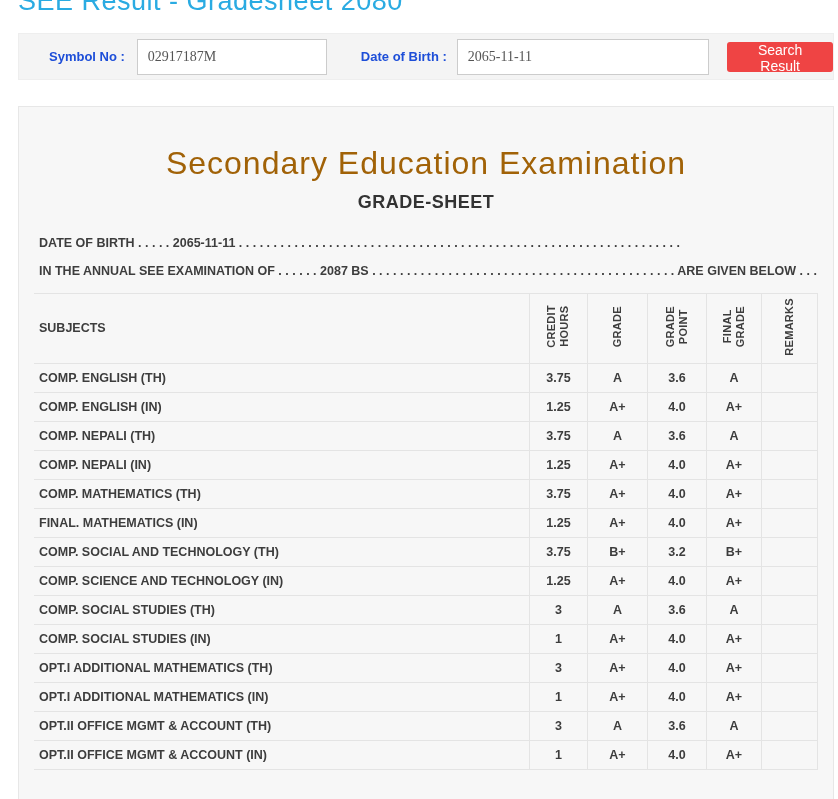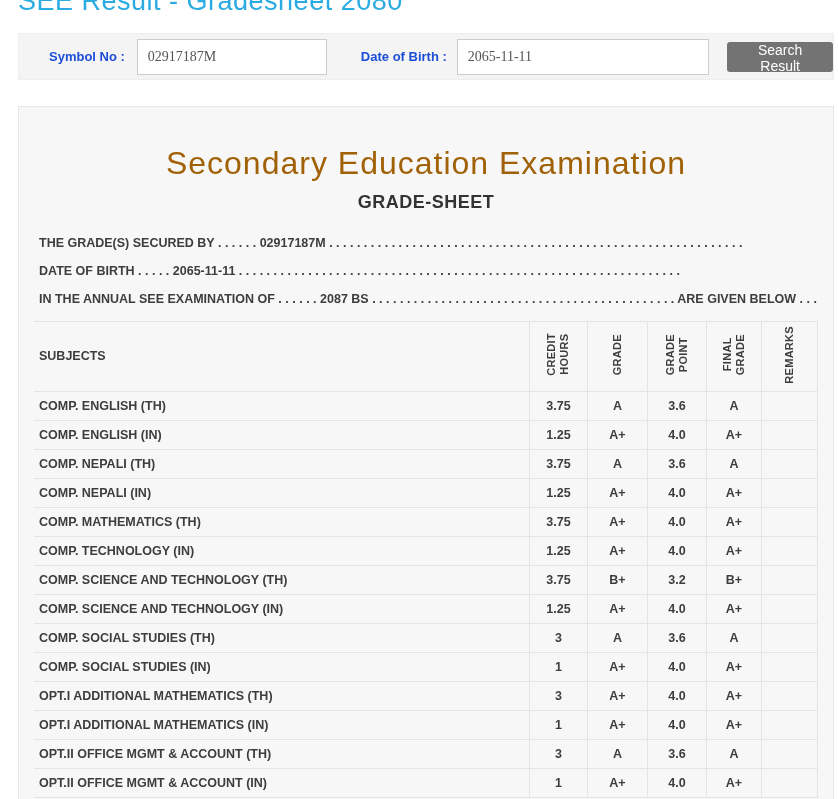--- a/index.html
+++ b/index.html
@@ -49,21 +49,21 @@
     color:#555555;
     padding:0 10px;
     outline:none;
   }
   .inp-symbol { width:190px; margin-left:12px; }
   .inp-dob    { width:276px; margin-left:10px; }
   .search-btn {
     margin-left:18px;
     height:30px;
     padding:0 13px;
-    background:#737373;
+    background:#ef4444;
     color:#ffffff;
     border:none;
     border-radius:3px;
     font-family:"Liberation Sans", sans-serif;
     font-size:14px;
     cursor:pointer;
   }
   
   .panel {
     margin:26px 0 0 18px;
@@ -151,21 +151,20 @@
   <label class="lbl-dob">Date of Birth :</label>
   <input class="inp-dob" type="text" value="2065-11-11" style="">
   <button class="search-btn">Search Result</button>
 </div>
 
 <div class="panel">
   <div class="sheet-heading">Secondary Education Examination</div>
   <div class="sheet-subheading">GRADE-SHEET</div>
 
   <div class="info-lines">
-    <div class="info-line">THE GRADE(S) SECURED BY . . . . . . 02917187M . . . . . . . . . . . . . . . . . . . . . . . . . . . . . . . . . . . . . . . . . . . . . . . . . . . . . . . . . . . .</div>
     <div class="info-line">DATE OF BIRTH . . . . . 2065-11-11 . . . . . . . . . . . . . . . . . . . . . . . . . . . . . . . . . . . . . . . . . . . . . . . . . . . . . . . . . . . . . . . .</div>
     <div class="info-line">IN THE ANNUAL SEE EXAMINATION OF . . . . . . 2087 BS . . . . . . . . . . . . . . . . . . . . . . . . . . . . . . . . . . . . . . . . . . . . ARE GIVEN BELOW . . .</div>
   </div>
 
   <table class="grades">
     <colgroup>
       <col class="c-subj">
         <col class="c-ch">
         <col class="c-gr">
         <col class="c-gp">
@@ -220,29 +219,29 @@
         </tr>
         <tr>
           <td class="subject">COMP. MATHEMATICS (TH)</td>
           <td class="num">3.75</td>
           <td class="num">A+</td>
           <td class="num">4.0</td>
           <td class="num">A+</td>
           <td class="num"></td>
         </tr>
         <tr>
-          <td class="subject">COMP. TECHNOLOGY (IN)</td>
+          <td class="subject">FINAL. MATHEMATICS (IN)</td>
           <td class="num">1.25</td>
           <td class="num">A+</td>
           <td class="num">4.0</td>
           <td class="num">A+</td>
           <td class="num"></td>
         </tr>
         <tr>
-          <td class="subject">COMP. SCIENCE AND TECHNOLOGY (TH)</td>
+          <td class="subject">COMP. SOCIAL AND TECHNOLOGY (TH)</td>
           <td class="num">3.75</td>
           <td class="num">B+</td>
           <td class="num">3.2</td>
           <td class="num">B+</td>
           <td class="num"></td>
         </tr>
         <tr>
           <td class="subject">COMP. SCIENCE AND TECHNOLOGY (IN)</td>
           <td class="num">1.25</td>
           <td class="num">A+</td>

